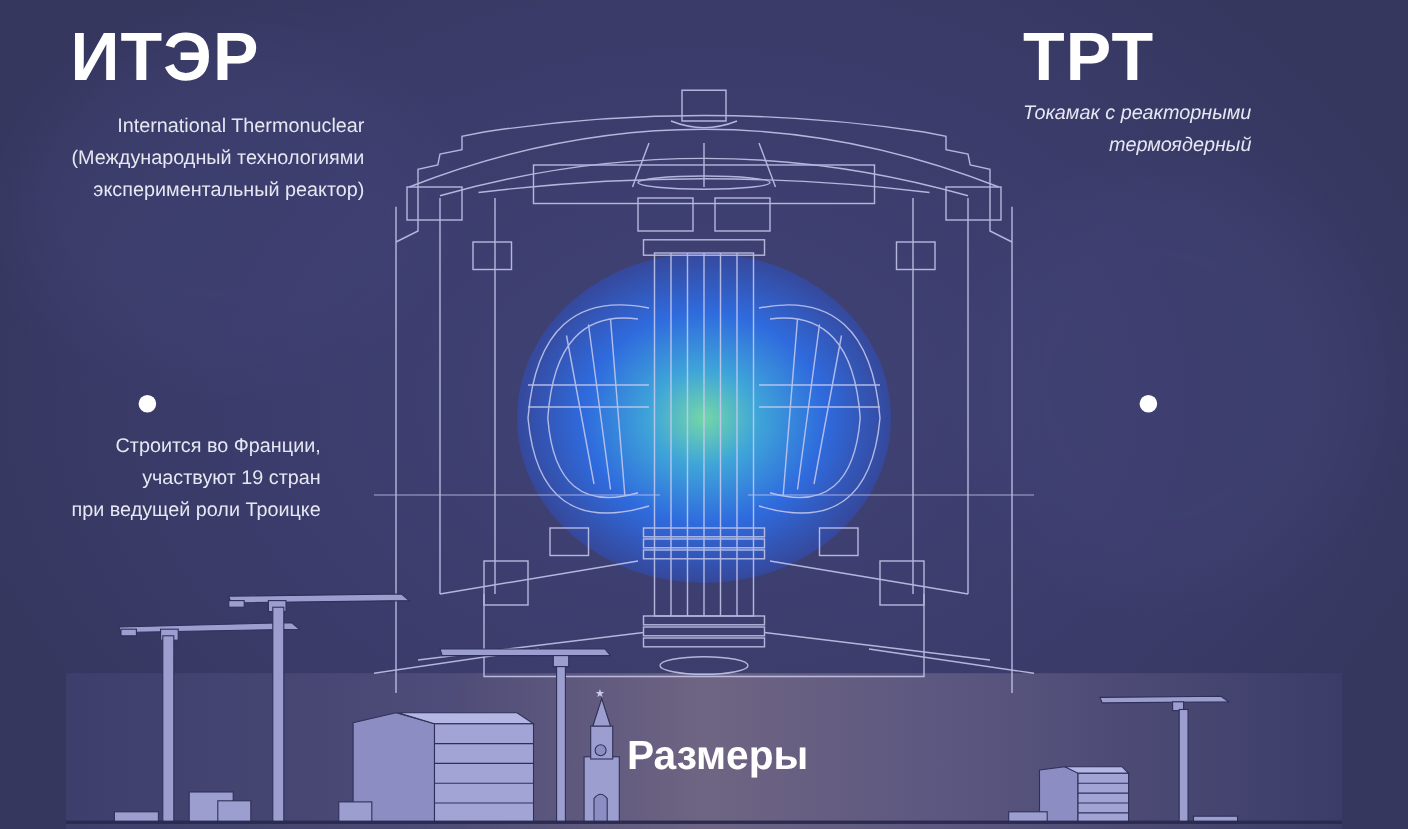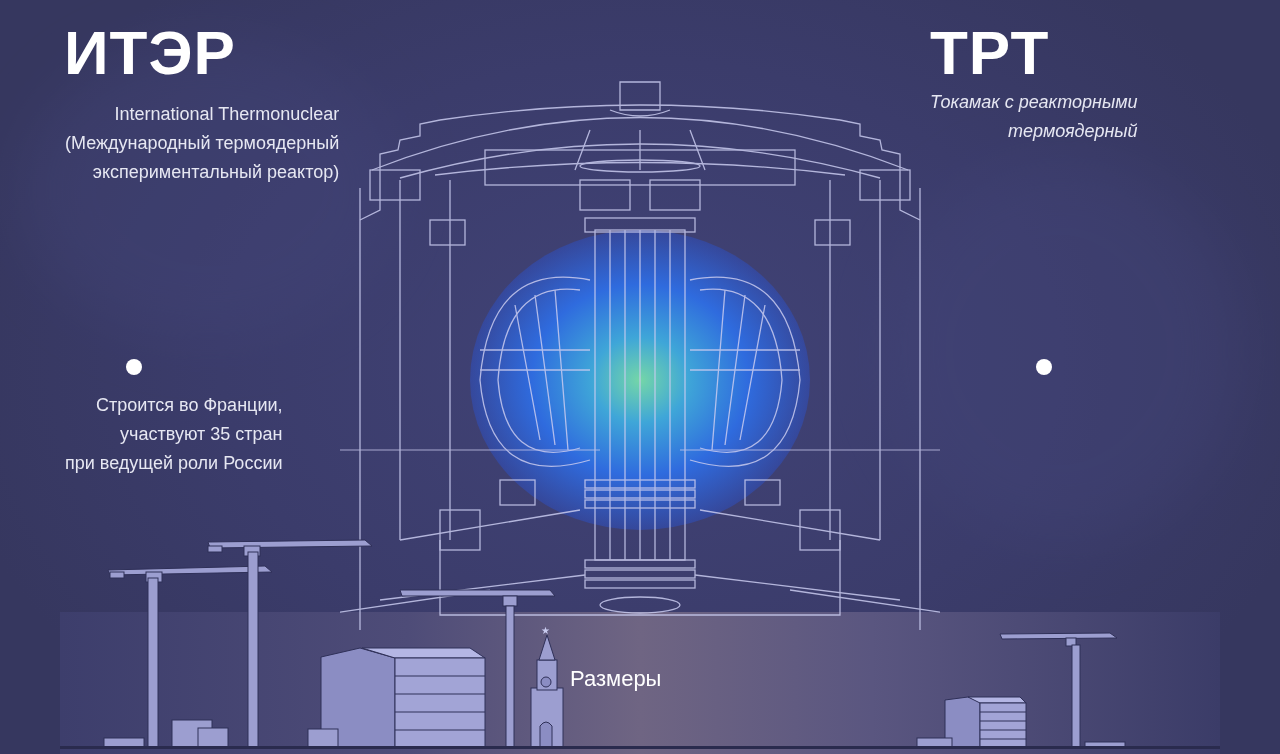--- a/index.html
+++ b/index.html
@@ -9,41 +9,41 @@
   .map-blob{position:absolute;border-radius:50%;background:#44467a;opacity:.35;filter:blur(30px);}
   .title{position:absolute;color:#fff;font-weight:700;font-size:62px;letter-spacing:1px;line-height:1;}
   .desc{position:absolute;color:#e6e7f2;font-size:18px;line-height:29px;text-align:right;}
   .dot{position:absolute;width:16px;height:16px;border-radius:50%;background:#fff;}
   .ground{position:absolute;left:60px;top:612px;width:1160px;height:142px;
     background:linear-gradient(90deg,#3d3e6c 0%,#4e4c78 30%,#6f6583 50%,#5a5680 70%,#3b3c68 100%);}
   .ground-line{position:absolute;left:60px;top:746px;width:1160px;height:3px;background:#2a2b4e;}
   .reactor{position:absolute;left:340px;top:70px;width:600px;height:560px;}
   .glow{position:absolute;left:470px;top:230px;width:340px;height:300px;border-radius:50%;
     background:radial-gradient(ellipse at center,#74d6a8 0%,#3fa6d8 20%,#2f6bde 45%,rgba(40,70,200,.35) 75%,rgba(40,60,150,0) 100%);}
-  .sizes{position:absolute;left:570px;top:666px;color:#fff;font-weight:400;font-size:22px;}
+  .sizes{position:absolute;left:570px;top:666px;color:#fff;font-weight:700;font-size:37px;}
   svg{display:block;}
 </style>
 </head>
 <body>
 
 <div class="stage">
   <div class="map-blob" style="left:20px;top:40px;width:380px;height:300px;"></div>
   <div class="map-blob" style="left:880px;top:160px;width:360px;height:380px;"></div>
 
   <div class="title" style="left:64px;top:22px;">ИТЭР</div>
   <div class="desc" style="left:65px;top:100px;">
     <div>International Thermonuclear</div>
-    <div>(Международный термоядерный</div>
+    <div>(Международный технологиями</div>
     <div>экспериментальный реактор)</div>
   </div>
   <div class="dot" style="left:126px;top:359px;"></div>
   <div class="desc" style="left:65px;top:391px;">
     <div>Строится во Франции,</div>
-    <div>участвуют 35 стран</div>
-    <div>при ведущей роли России</div>
+    <div>участвуют 19 стран</div>
+    <div>при ведущей роли Троицке</div>
   </div>
 
   <div class="title" style="left:930px;top:22px;">ТРТ</div>
   <div class="desc" style="left:930px;top:88px;font-style:italic;">
     <div>Токамак с реакторными</div>
     <div>термоядерный</div>
   </div>
   <div class="dot" style="left:1036px;top:359px;"></div>
 
   <div class="ground"></div>

